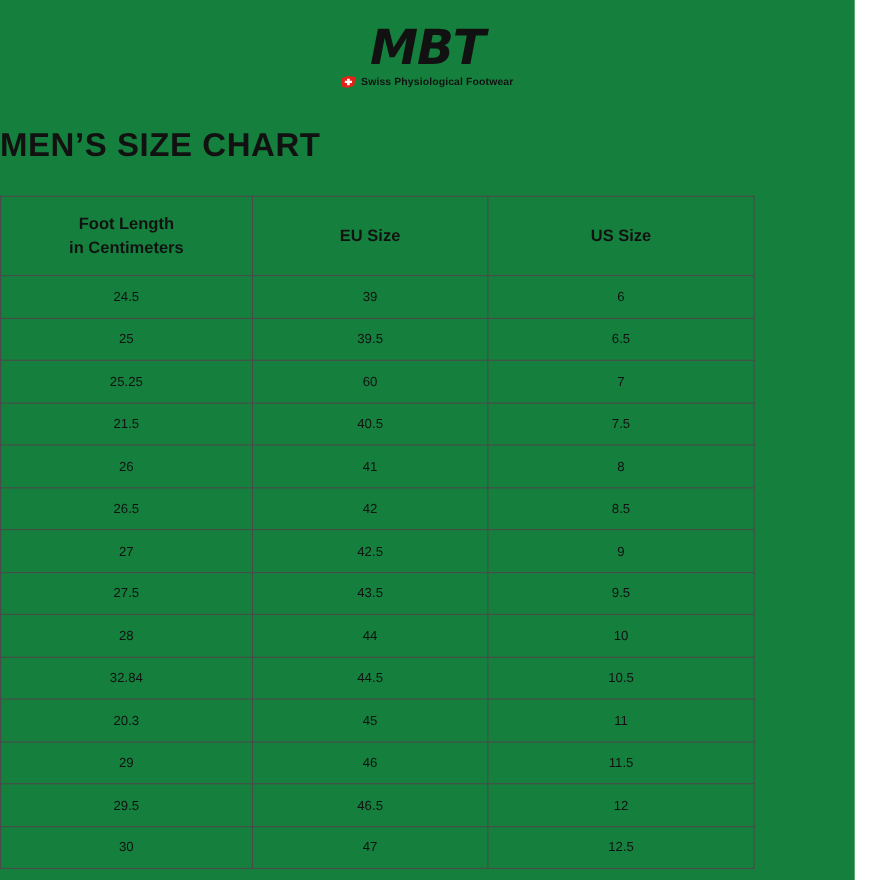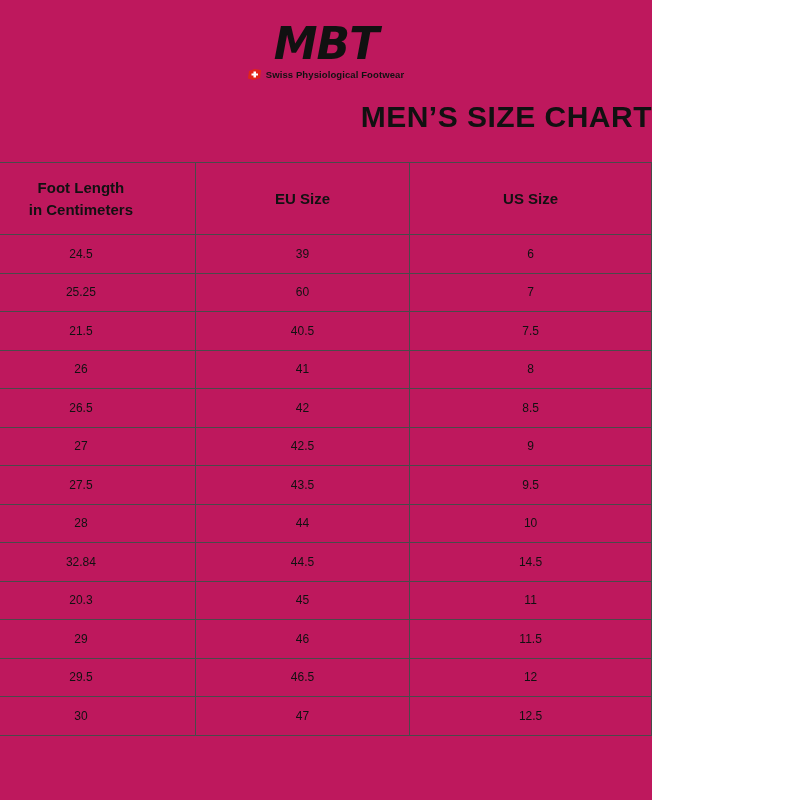--- a/index.html
+++ b/index.html
@@ -6,27 +6,27 @@
   html, body {
     margin: 0;
     padding: 0;
     width: 800px;
     height: 800px;
     background: #ffffff;
     font-family: "Liberation Sans", sans-serif;
     color: #1a1a1a;
   }
   .page {
-    width: 652px;
+    width: 777px;
     height: 800px;
     position: relative;
-    background: #be185d;
+    background: #15803d;
     display: flex;
     flex-direction: column;
-    align-items: flex-end;
+    align-items: flex-start;
   }
   .brand {
     margin-top: 22px;
     display: flex;
     flex-direction: column;
     align-items: center;
     width: 100%;
   }
   .brand-wordmark {
     font-family: "DejaVu Sans", sans-serif;
@@ -55,21 +55,21 @@
     height: 100%;
   }
   .brand-tagline {
     font-family: "Liberation Sans", sans-serif;
     font-weight: bold;
     font-size: 9.5px;
     letter-spacing: 0.1px;
     color: #111111;
   }
   .doc-title {
-    margin-top: 20px;
+    margin-top: 36px;
     font-family: "Liberation Sans", sans-serif;
     font-weight: bold;
     font-size: 30px;
     letter-spacing: 0.5px;
     color: #111111;
     text-align: center;
   }
   .table-wrap {
     margin-top: 28px;
     width: 686px;
@@ -148,20 +148,25 @@
           </th>
         </tr>
       </thead>
       <tbody>
         <tr>
           <td>24.5</td>
           <td>39</td>
           <td>6</td>
         </tr>
         <tr>
+          <td>25</td>
+          <td>39.5</td>
+          <td>6.5</td>
+        </tr>
+        <tr>
           <td>25.25</td>
           <td>60</td>
           <td>7</td>
         </tr>
         <tr>
           <td>21.5</td>
           <td>40.5</td>
           <td>7.5</td>
         </tr>
         <tr>
@@ -185,21 +190,21 @@
           <td>9.5</td>
         </tr>
         <tr>
           <td>28</td>
           <td>44</td>
           <td>10</td>
         </tr>
         <tr>
           <td>32.84</td>
           <td>44.5</td>
-          <td>14.5</td>
+          <td>10.5</td>
         </tr>
         <tr>
           <td>20.3</td>
           <td>45</td>
           <td>11</td>
         </tr>
         <tr>
           <td>29</td>
           <td>46</td>
           <td>11.5</td>

